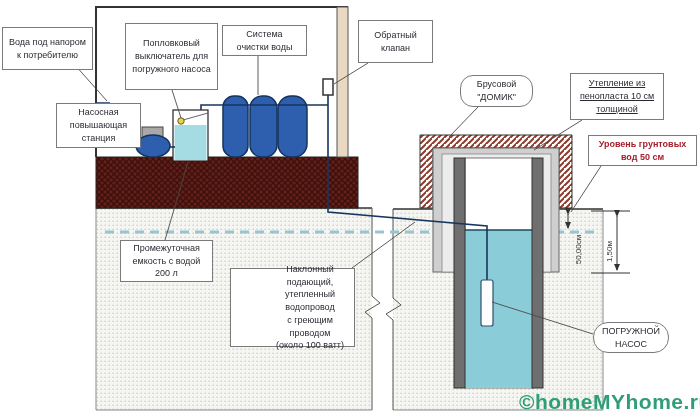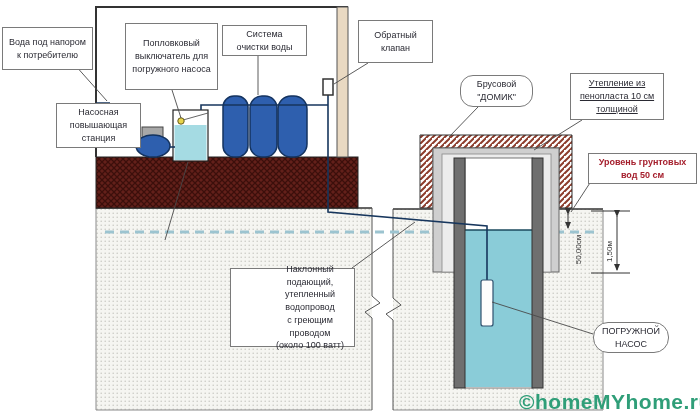--- a/index.html
+++ b/index.html
@@ -153,23 +153,26 @@
 <div class="lbl" style="left:358px;top:20px;width:75px;height:43px;">Обратный
 клапан</div>
 
 <div class="lbl" style="left:460px;top:75px;width:73px;height:32px;border-radius:13px;">Брусовой
 "ДОМИК"</div>
 
 <div class="lbl" style="left:570px;top:73px;width:94px;height:47px;text-decoration:underline;">Утепление из
 пенопласта 10 см
 толщиной</div>
 
-<div class="lbl red" style="left:588px;top:135px;width:109px;height:31px;margin-top:18px;">Уровень грунтовых
+<div class="lbl red" style="left:588px;top:135px;width:109px;height:31px;">Уровень грунтовых
 вод 50 см</div>
 
+<div class="lbl" style="left:120px;top:240px;width:93px;height:42px;">Промежуточная
+емкость с водой
+200 л</div>
 
 <div class="lbl" style="left:230px;top:268px;width:125px;height:79px;padding-left:38px;">Наклонный подающий,
 утепленный водопровод
 с греющим проводом
 (около 100 ватт)</div>
 
 <div class="lbl" style="left:593px;top:322px;width:76px;height:31px;border-radius:15px;">ПОГРУЖНОЙ
 НАСОС</div>
 
 <div class="dim" style="left:546px;top:245px;width:64px;">50,00см</div>

